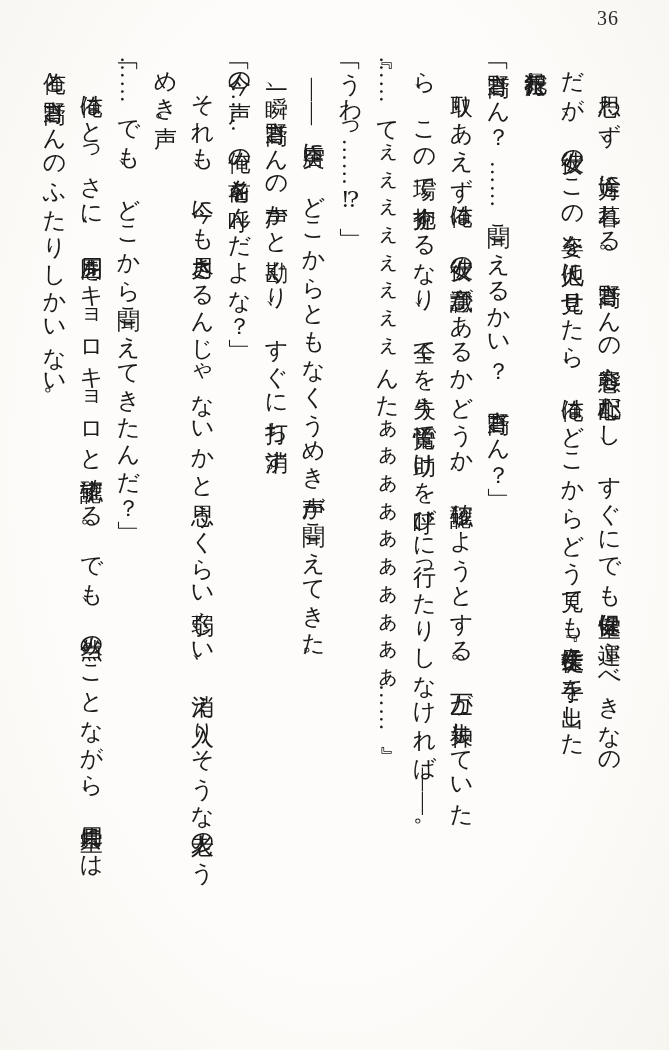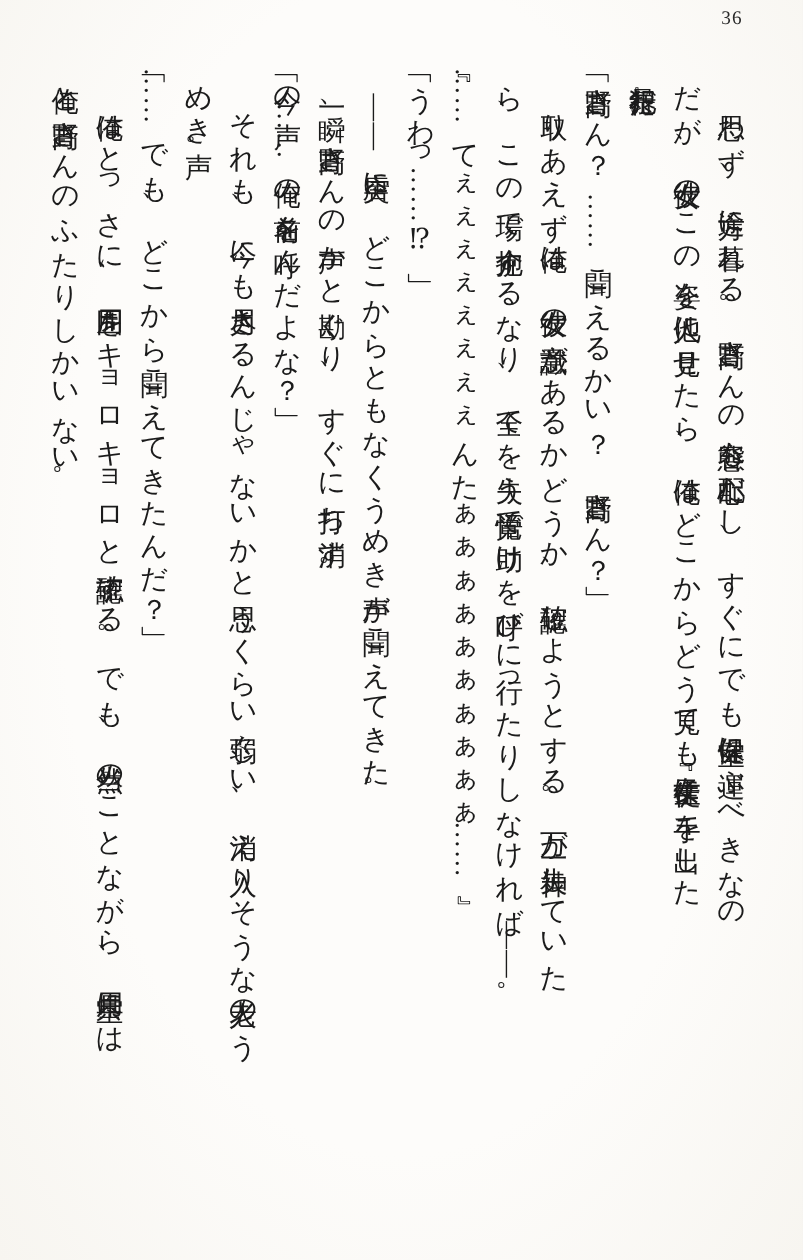--- a/index.html
+++ b/index.html
@@ -14,21 +14,21 @@
     margin: 0 auto;
     background: #fcfbf8;
     background-image: radial-gradient(ellipse at 50% 45%, #fdfcfa 60%, #f7f5f0 100%);
     overflow: hidden;
     font-family: "Liberation Serif", "DejaVu Serif", serif;
   }
   .page-number {
     position: absolute;
     top: 7px;
     right: 50px;
-    font-size: 16px;
+    font-size: 20px;
     color: #2b2b2b;
     letter-spacing: 1px;
   }
   .text-area {
     position: absolute;
     top: 55px;
     right: 41px;
     height: 960px;
     writing-mode: vertical-rl;
     text-orientation: mixed;

